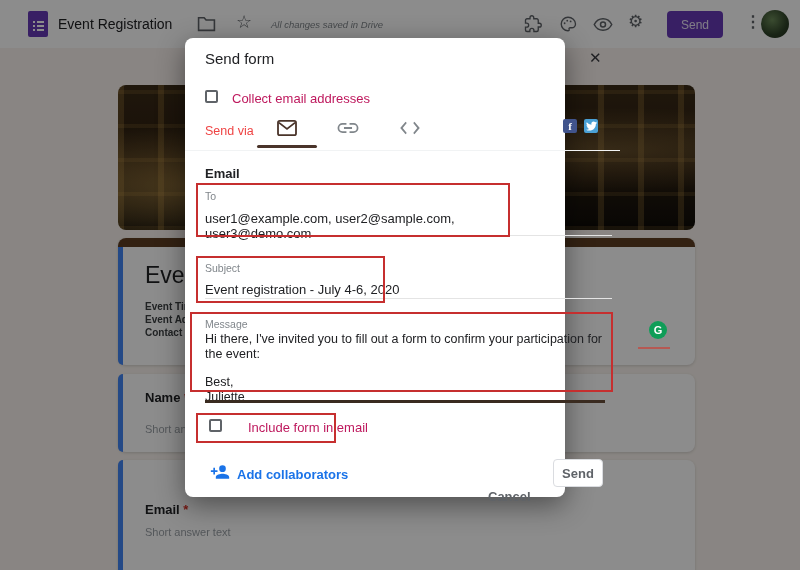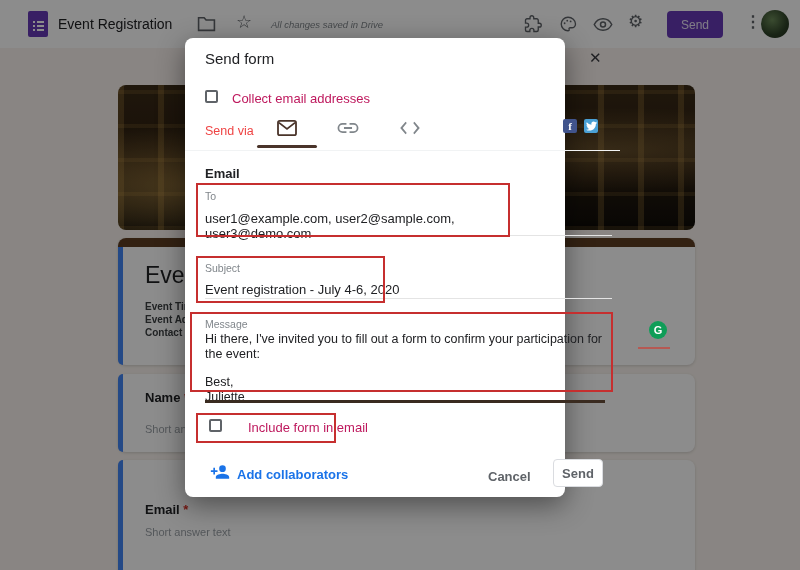--- a/index.html
+++ b/index.html
@@ -202,21 +202,21 @@
     </div>
     <div class="abs thick-line" style="left:20px; top:362px; width:400px;"></div>
 
     <div class="abs gcheck" style="left:24px; top:381px;"></div>
     <div class="abs chk-label" style="left:47px; top:382px;margin-left:16px;">Include form in email</div>
 
     <svg class="abs" style="left:25px; top:426px;" width="20" height="16" viewBox="0 0 24 18">
       <path d="M15 9a4 4 0 1 0-4-4 4 4 0 0 0 4 4zM6 7V4H4v3H1v2h3v3h2V9h3V7zm9 4c-2.7 0-8 1.3-8 4v2h16v-2c0-2.7-5.3-4-8-4z" fill="#1a73e8"></path>
     </svg>
     <div class="abs link-blue" style="left:52px; top:429px;">Add collaborators</div>
-    <button class="abs btn-text" style="left:303px; top:431px;">Cancel</button>
+    <button class="abs btn-text" style="left:303px; top:451px;">Cancel</button>
     <button class="abs btn-send" style="left:368px; top:421px;">Send</button>
 
     <div class="redbox" style="left:11px; top:145px; width:314px; height:54px;"></div>
     <div class="redbox" style="left:11px; top:218px; width:189px; height:47px;"></div>
     <div class="redbox" style="left:5px; top:274px; width:423px; height:80px;"></div>
     <div class="redbox" style="left:11px; top:375px; width:140px; height:30px;"></div>
   </div>
 
 </div>
 

